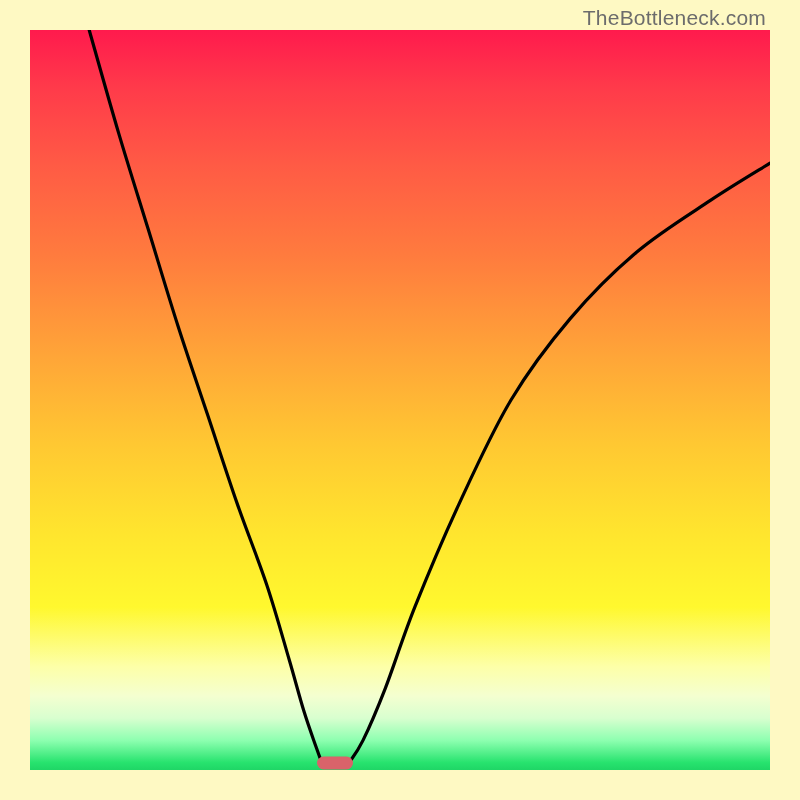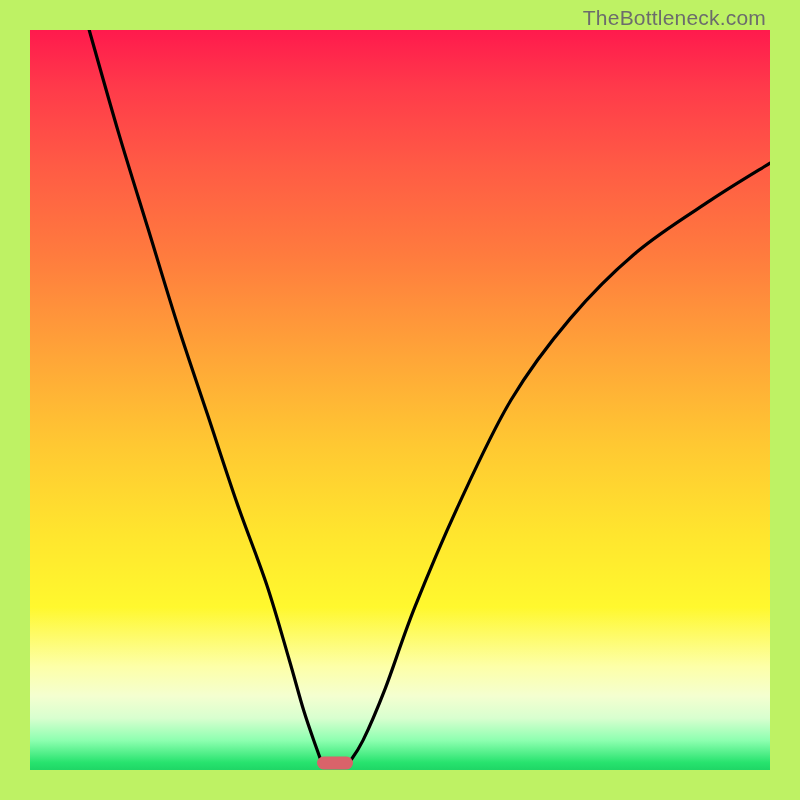--- a/index.html
+++ b/index.html
@@ -7,21 +7,21 @@
     padding: 0;
     width: 800px;
     height: 800px;
     overflow: hidden;
     background: #000;
     font-family: Arial, Helvetica, sans-serif;
   }
   .frame {
     position: absolute;
     inset: 0;
-    background: #bef264;
+    background: #fef9c3;
   }
   .plot {
     position: absolute;
     left: 30px;
     top: 30px;
     width: 740px;
     height: 740px;
     
     background: linear-gradient(to bottom,
       #ff1a4d 0%,

